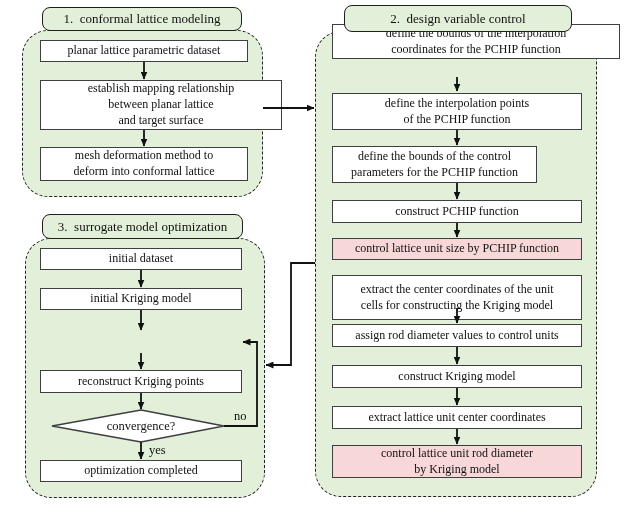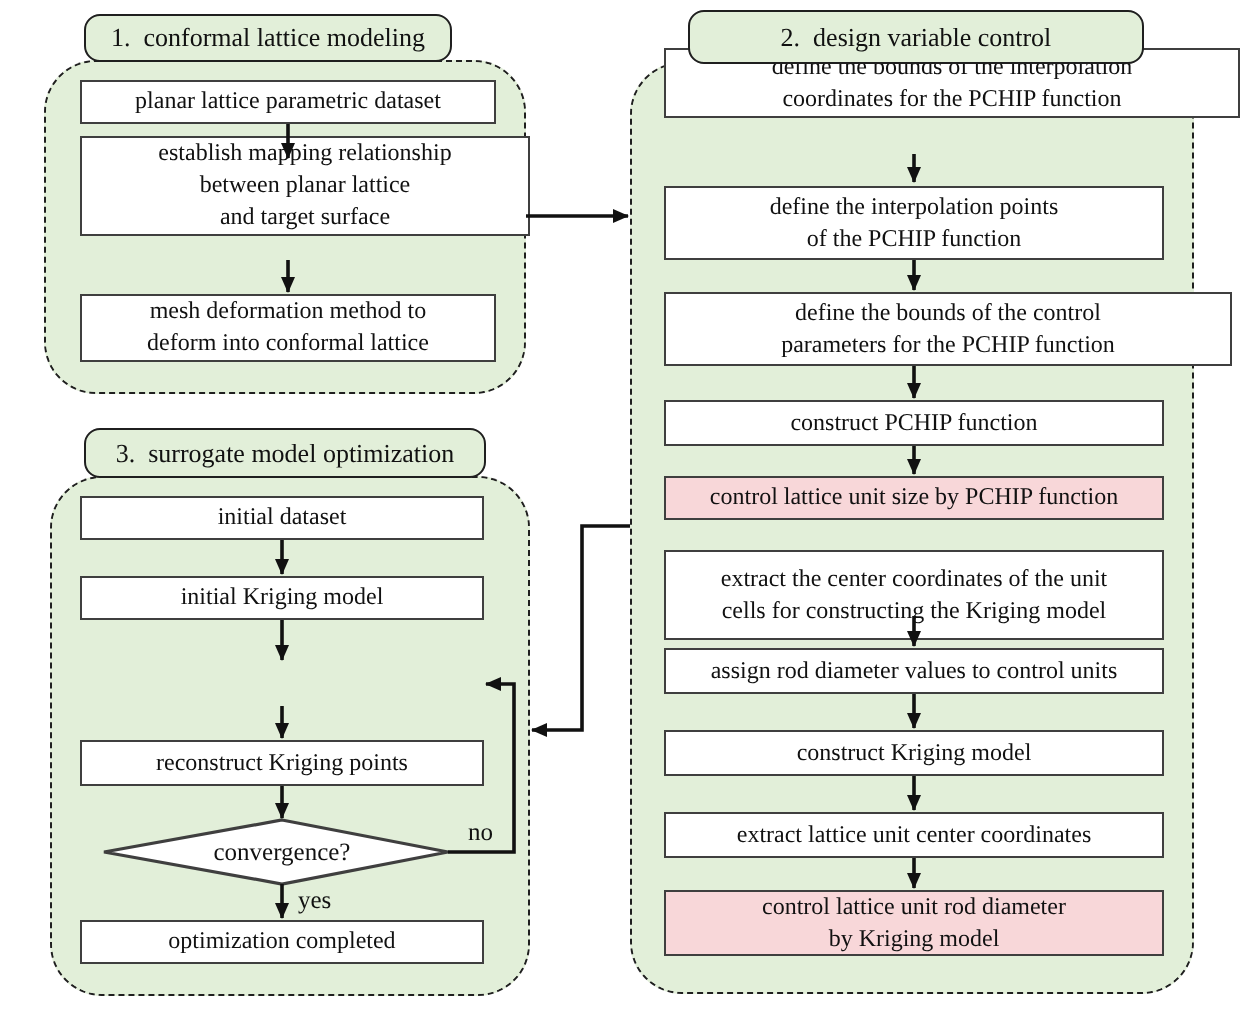--- a/index.html
+++ b/index.html
@@ -99,35 +99,35 @@
     font-size: 12.5px;
     z-index: 3;
   }
 </style>
 </head>
 <body>
 
 <div id="stage" style="background: rgb(255, 255, 255);">
 
   <div class="container" style="left:22px; top:30px; width:241px; height:167px;"></div>
-  <div class="section-title" style="left:42px; top:7px; width:184px; height:24px;">1.&nbsp; conformal lattice modeling</div>
+  <div class="section-title" style="left:42px; top:7px; width:200px; height:24px;">1.&nbsp; conformal lattice modeling</div>
   <div class="step" style="left:40px; top:40px; width:208px; height:22px;">planar lattice parametric dataset</div>
-  <div class="step" style="left:40px; top:68px; width:225px; height:50px;">establish mapping relationship
+  <div class="step" style="left:40px; top:80px; width:242px; height:50px;">establish mapping relationship
 between planar lattice
 and target surface</div>
   <div class="step" style="left:40px; top:147px; width:208px; height:34px;">mesh deformation method to
 deform into conformal lattice</div>
 
   <div class="container" style="left:315px; top:31px; width:282px; height:466px;"></div>
   <div class="section-title" style="left:344px; top:5px; width:228px; height:27px;text-align:center;">2.&nbsp; design variable control</div>
   <div class="step" style="left:332px; top:24px; width:288px; height:35px;">define the bounds of the interpolation
 coordinates for the PCHIP function</div>
   <div class="step" style="left:332px; top:93px; width:250px; height:37px;">define the interpolation points
 of the PCHIP function</div>
-  <div class="step" style="left:332px; top:146px; width:284px; height:37px;">define the bounds of the control
+  <div class="step" style="left:332px; top:146px; width:205px; height:37px;">define the bounds of the control
 parameters for the PCHIP function</div>
   <div class="step" style="left:332px; top:200px; width:250px; height:23px;">construct PCHIP function</div>
   <div class="step highlight" style="left:332px; top:238px; width:250px; height:22px;">control lattice unit size by PCHIP function</div>
   <div class="step" style="left:332px; top:275px; width:250px; height:45px;">extract the center coordinates of the unit
 cells for constructing the Kriging model</div>
   <div class="step" style="left:332px; top:324px; width:250px; height:23px;">assign rod diameter values to control units</div>
   <div class="step" style="left:332px; top:365px; width:250px; height:23px;">construct Kriging model</div>
   <div class="step" style="left:332px; top:406px; width:250px; height:23px;">extract lattice unit center coordinates</div>
   <div class="step highlight" style="left:332px; top:445px; width:250px; height:33px;">control lattice unit rod diameter
 by Kriging model</div>

